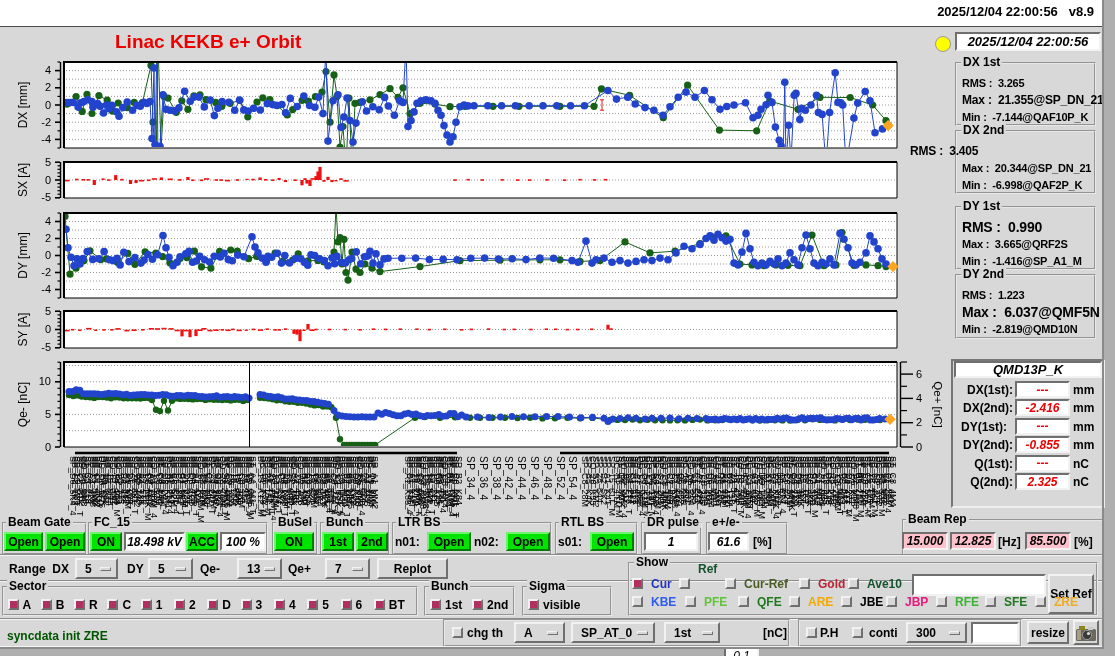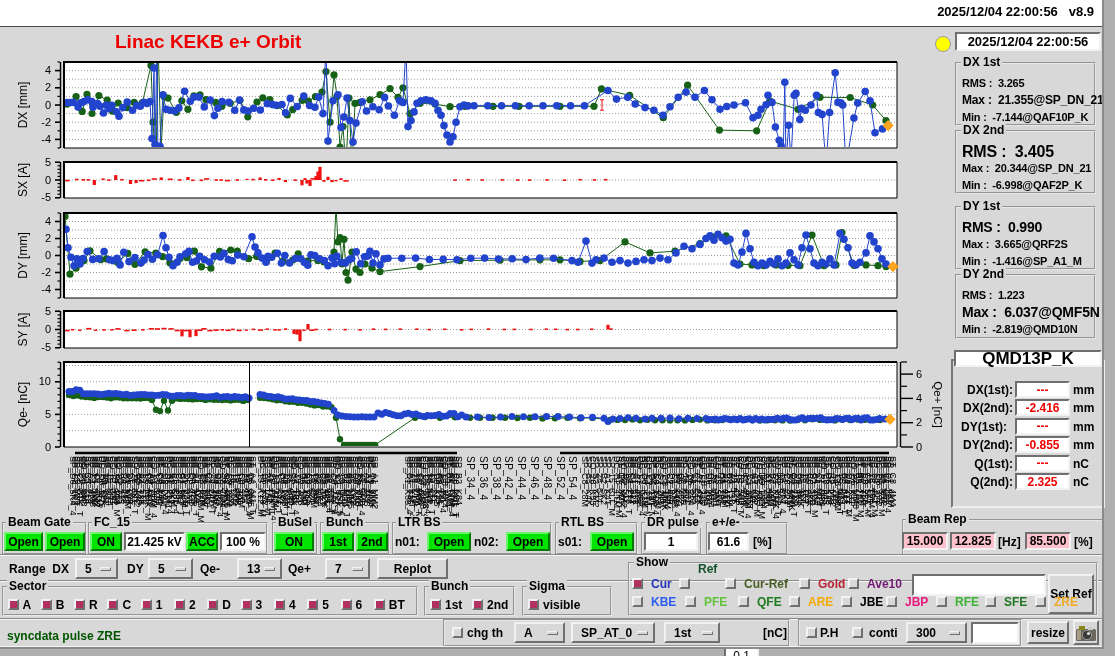--- a/index.html
+++ b/index.html
@@ -7,21 +7,21 @@
 .b { font-weight:bold; }
 .grp { position:absolute; border:2px groove #e8e8e8; }
 .grplab { position:absolute; background:#d8d8d8; padding:0 2px; font-weight:bold;
   font-size:12px; line-height:12px; white-space:nowrap; }
 .btn { position:absolute; background:#d8d8d8; border-style:solid; border-width:2px;
   border-color:#f2f2f2 #6f6f6f #6f6f6f #f2f2f2; font-weight:bold; font-size:12px;
   display:flex; align-items:center; justify-content:center; white-space:nowrap; color:#000;}
 .gbtn { border-color:#6cf56c #007a00 #007a00 #6cf56c; background:#00e400; }
 .ent { position:absolute; background:#fff; border-style:solid; border-width:2px;
   border-color:#6f6f6f #f2f2f2 #f2f2f2 #6f6f6f; font-weight:bold; font-size:12px;
-  display:flex; align-items:center; justify-content:center; white-space:nowrap; color:#000;}
+  display:flex; align-items:center; justify-content:center; white-space:nowrap; color:#000;font-style:italic;}
 .pink { background:#ffc2cd; }
 .lab { position:absolute; font-weight:bold; font-size:12px; white-space:nowrap; color:#000;
   line-height:14px;}
 .cb { position:absolute; width:11px; height:11px; border-style:solid; border-width:2px;
   border-color:#f2f2f2 #6f6f6f #6f6f6f #f2f2f2; background:#d8d8d8; }
 .cbon { background:#b03060; }
 .dd { position:absolute; background:#d8d8d8; border-style:solid; border-width:2px;
   border-color:#f2f2f2 #6f6f6f #6f6f6f #f2f2f2; font-weight:bold; font-size:12px; color:#000;}
 .dd span { position:absolute; left:8px; top:50%; transform:translateY(-50%); }
 .dd i { position:absolute; right:5px; top:50%; margin-top:-2px; width:11px; height:4px;
@@ -1449,35 +1449,35 @@
   </svg>
 <div class="abs" style="left:935px;top:36px;width:16px;height:16px;border-radius:50%;background:#ffff00;border:1px solid #999"></div>
 <div class="ent" style="left:955px;top:32px;width:146px;height:19px;font-size:13px">2025/12/04 22:00:56</div>
 <div class="grp" style="left:955px;top:62px;width:141px;height:64px"></div>
 <div class="grplab" style="left:961px;top:56px">DX 1st</div>
 <div class="lab" style="left:962px;top:77px;font-size:11px;line-height:13px;letter-spacing:-0.2px">RMS :&nbsp; 3.265</div>
 <div class="lab" style="left:962px;top:94px;font-size:12px;line-height:13px;letter-spacing:-0.2px">Max :&nbsp; 21.355@SP_DN_21</div>
 <div class="lab" style="left:962px;top:111px;font-size:11px;line-height:13px;letter-spacing:-0.2px">Min :&nbsp; -7.144@QAF10P_K</div>
 <div class="grp" style="left:955px;top:130px;width:141px;height:64px"></div>
 <div class="grplab" style="left:961px;top:124px">DX 2nd</div>
-<div class="lab" style="left:962px;top:145px;font-size:16px;line-height:13px;letter-spacing:-0.2px">RMS :&nbsp; 3.405</div>
+<div class="lab" style="left:910px;top:145px;font-size:12px;line-height:13px;letter-spacing:-0.2px">RMS :&nbsp; 3.405</div>
 <div class="lab" style="left:962px;top:162px;font-size:11px;line-height:13px;letter-spacing:-0.2px">Max :&nbsp; 20.344@SP_DN_21</div>
 <div class="lab" style="left:962px;top:179px;font-size:11px;line-height:13px;letter-spacing:-0.2px">Min :&nbsp; -6.998@QAF2P_K</div>
 <div class="grp" style="left:955px;top:206px;width:141px;height:64px"></div>
 <div class="grplab" style="left:961px;top:200px">DY 1st</div>
 <div class="lab" style="left:962px;top:221px;font-size:14px;line-height:13px;letter-spacing:-0.2px">RMS :&nbsp; 0.990</div>
 <div class="lab" style="left:962px;top:238px;font-size:11px;line-height:13px;letter-spacing:-0.2px">Max :&nbsp; 3.665@QRF2S</div>
 <div class="lab" style="left:962px;top:255px;font-size:11px;line-height:13px;letter-spacing:-0.2px">Min :&nbsp; -1.416@SP_A1_M</div>
 <div class="grp" style="left:955px;top:274px;width:141px;height:65px"></div>
 <div class="grplab" style="left:961px;top:268px">DY 2nd</div>
 <div class="lab" style="left:962px;top:289px;font-size:11px;line-height:13px;letter-spacing:-0.2px">RMS :&nbsp; 1.223</div>
 <div class="lab" style="left:962px;top:306px;font-size:14px;line-height:13px;letter-spacing:-0.2px">Max :&nbsp; 6.037@QMF5N</div>
 <div class="lab" style="left:962px;top:323px;font-size:11px;line-height:13px;letter-spacing:-0.2px">Min :&nbsp; -2.819@QMD10N</div>
 <div class="grp" style="left:951px;top:359px;width:154px;height:149px;border:2px solid #777;border-right-color:#eee;border-bottom-color:#eee"></div>
-<div class="ent" style="left:954px;top:350px;width:148px;height:17px;font-size:17px">QMD13P_K</div>
+<div class="ent" style="left:954px;top:361px;width:148px;height:17px;font-size:13px">QMD13P_K</div>
 <div class="lab" style="left:955px;top:383px;width:58px;text-align:right">DX(1st):</div>
 <div class="ent" style="left:1015px;top:381px;width:55px;height:17px;color:#ee0000">---</div>
 <div class="lab" style="left:1073px;top:383px">mm</div>
 <div class="lab" style="left:955px;top:401.4px;width:58px;text-align:right">DX(2nd):</div>
 <div class="ent" style="left:1015px;top:399.4px;width:55px;height:17px;color:#ee0000">-2.416</div>
 <div class="lab" style="left:1073px;top:401.4px">mm</div>
 <div class="lab" style="left:955px;top:419.79999999999995px;width:58px;text-align:center">DY(1st):</div>
 <div class="ent" style="left:1015px;top:417.79999999999995px;width:55px;height:17px;color:#ee0000">---</div>
 <div class="lab" style="left:1073px;top:419.79999999999995px">mm</div>
 <div class="lab" style="left:955px;top:438.19999999999993px;width:58px;text-align:right">DY(2nd):</div>
@@ -1496,21 +1496,21 @@
 <div class="lab" style="left:998px;top:535px">[Hz]</div>
 <div class="ent pink" style="left:1025px;top:532px;width:46px;height:18px">85.500</div>
 <div class="lab" style="left:1074px;top:535px">[%]</div>
 <div class="grp" style="left:2px;top:522px;width:85px;height:33px"></div>
 <div class="grplab" style="left:6px;top:516px">Beam Gate</div>
 <div class="btn gbtn" style="left:4px;top:532px;width:39px;height:19px">Open</div>
 <div class="btn gbtn" style="left:45px;top:532px;width:40px;height:19px">Open</div>
 <div class="grp" style="left:88px;top:522px;width:180px;height:33px"></div>
 <div class="grplab" style="left:92px;top:516px">FC_15</div>
 <div class="btn gbtn" style="left:90px;top:532px;width:32px;height:19px">ON</div>
-<div class="ent" style="left:124px;top:532px;width:61px;height:19px">21.425 kV</div>
+<div class="ent" style="left:124px;top:532px;width:61px;height:19px">18.498 kV</div>
 <div class="btn gbtn" style="left:186px;top:532px;width:32px;height:19px">ACC</div>
 <div class="ent" style="left:220px;top:532px;width:46px;height:19px">100 %</div>
 <div class="grp" style="left:272px;top:522px;width:46px;height:33px"></div>
 <div class="grplab" style="left:276px;top:516px">BuSel</div>
 <div class="btn gbtn" style="left:274px;top:532px;width:40px;height:19px">ON</div>
 <div class="grp" style="left:320px;top:522px;width:70px;height:33px"></div>
 <div class="grplab" style="left:324px;top:516px">Bunch</div>
 <div class="btn gbtn" style="left:322px;top:532px;width:32px;height:19px">1st</div>
 <div class="btn gbtn" style="left:356px;top:532px;width:32px;height:19px">2nd</div>
 <div class="grp" style="left:392px;top:522px;width:160px;height:33px"></div>
@@ -1593,21 +1593,21 @@
 <div class="grplab" style="left:634px;top:556px">Show</div>
 <div class="cb cbon" style="left:632px;top:578px"></div>
 <div class="lab" style="left:651px;top:577px;color:#2233bb">Cur</div>
 <div class="cb" style="left:679px;top:578px"></div>
 <div class="lab" style="left:698px;top:562px;color:#14532d">Ref</div>
 <div class="cb" style="left:725px;top:578px"></div>
 <div class="lab" style="left:744px;top:577px;color:#4a5d23">Cur-Ref</div>
 <div class="cb" style="left:799px;top:578px"></div>
 <div class="lab" style="left:818px;top:577px;color:#bb2233">Gold</div>
 <div class="cb" style="left:848px;top:578px"></div>
-<div class="lab" style="left:867px;top:577px;color:#701a75">Ave10</div>
+<div class="lab" style="left:867px;top:577px;color:#14532d">Ave10</div>
 <div class="ent" style="left:912px;top:574px;width:134px;height:22px"></div>
 <div class="btn" style="left:1048px;top:574px;width:46px;height:40px;font-size:12px">Set Ref</div>
 <div class="cb" style="left:632px;top:596px"></div>
 <div class="lab" style="left:651px;top:595px;color:#2e5cf0">KBE</div>
 <div class="cb" style="left:685px;top:596px"></div>
 <div class="lab" style="left:704px;top:595px;color:#61c33c">PFE</div>
 <div class="cb" style="left:738px;top:596px"></div>
 <div class="lab" style="left:757px;top:595px;color:#1e7a1e">QFE</div>
 <div class="cb" style="left:789px;top:596px"></div>
 <div class="lab" style="left:808px;top:595px;color:#f5a800">ARE</div>
@@ -1615,21 +1615,21 @@
 <div class="lab" style="left:860px;top:595px;color:#000000">JBE</div>
 <div class="cb" style="left:886px;top:596px"></div>
 <div class="lab" style="left:905px;top:595px;color:#e8187d">JBP</div>
 <div class="cb" style="left:936px;top:596px"></div>
 <div class="lab" style="left:955px;top:595px;color:#3cb332">RFE</div>
 <div class="cb" style="left:985px;top:596px"></div>
 <div class="lab" style="left:1004px;top:595px;color:#227722">SFE</div>
 <div class="cb" style="left:1035px;top:596px"></div>
 <div class="lab" style="left:1054px;top:595px;color:#eeaa22">ZRE</div>
 <div class="abs" style="left:0;top:618px;width:1104px;height:2px;border-top:1px solid #8a8a8a;border-bottom:1px solid #f4f4f4"></div>
-<div class="abs b" style="left:7px;top:629px;font-size:12px;color:#005500">syncdata pulse ZRE</div>
+<div class="abs b" style="left:7px;top:629px;font-size:12px;color:#005500">syncdata init ZRE</div>
 <div class="abs" style="left:443px;top:619px;width:347px;height:28px;border:2px groove #e8e8e8"></div>
 <div class="cb" style="left:452px;top:627px"></div>
 <div class="lab" style="left:467px;top:626px">chg th</div>
 <div class="dd" style="left:514px;top:622px;width:51px;height:21px">
     <span>A</span>
     <i></i>
   </div>
 <div class="dd" style="left:571px;top:622px;width:84px;height:21px">
     <span>SP_AT_0</span>
     <i></i>

